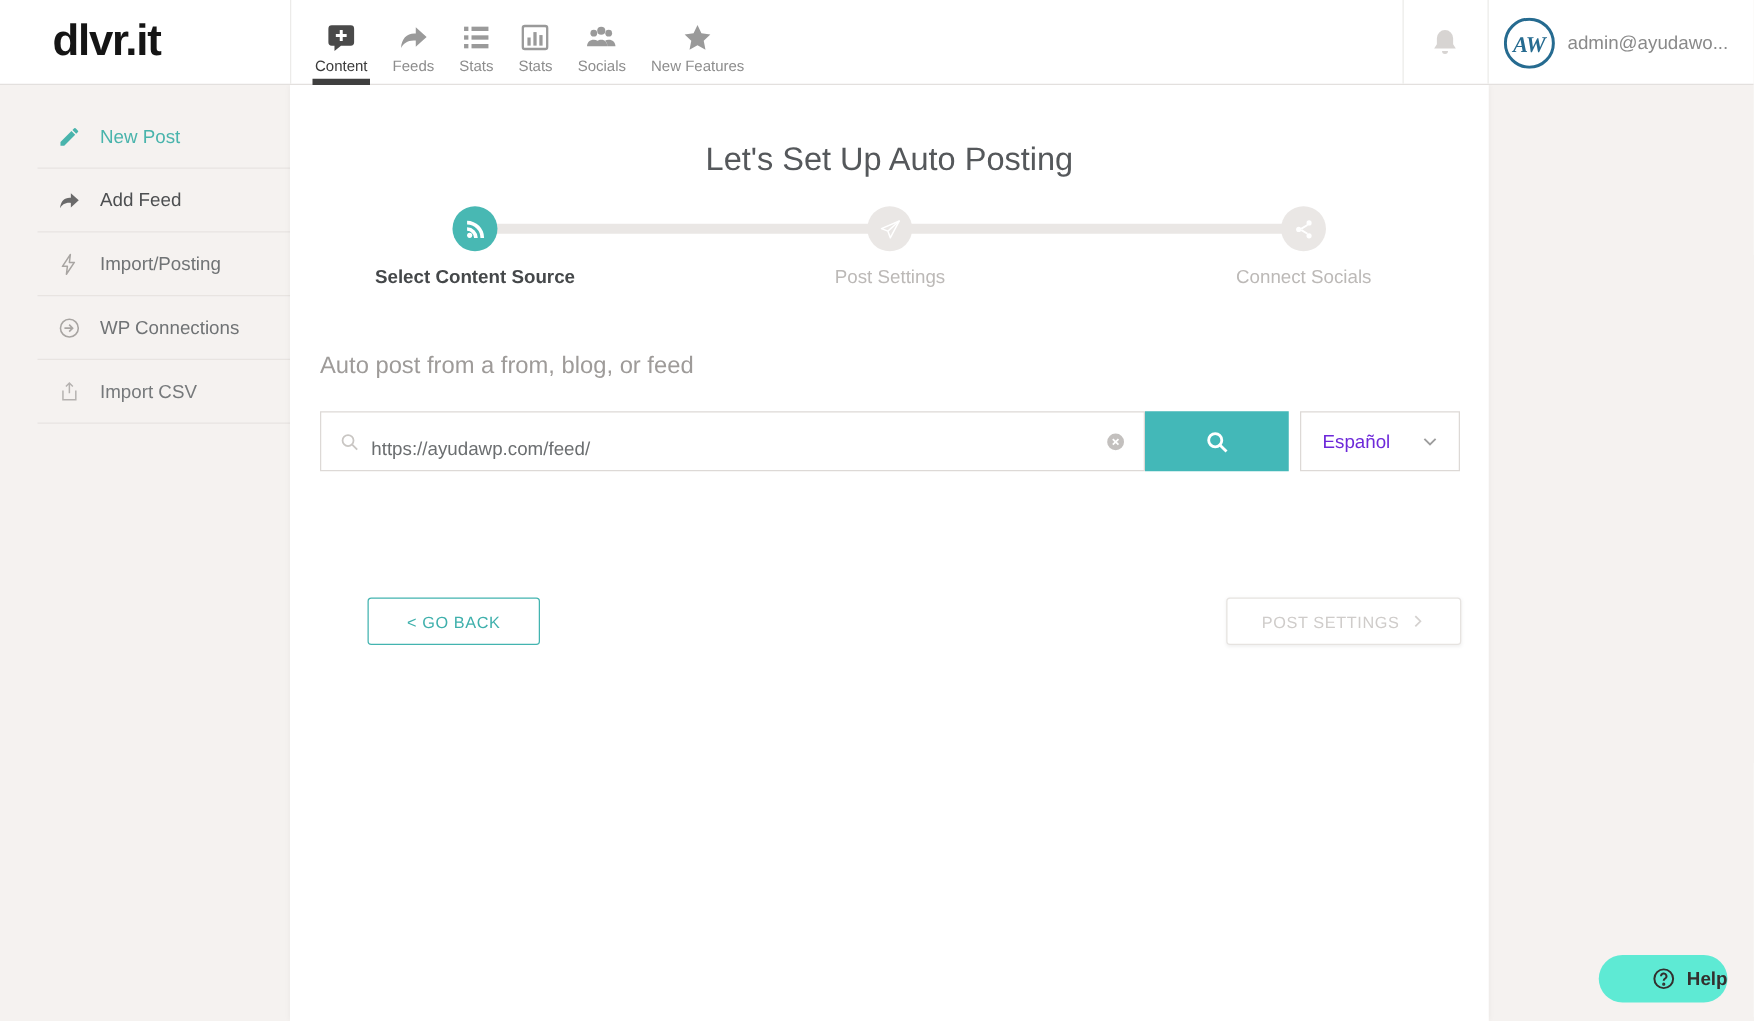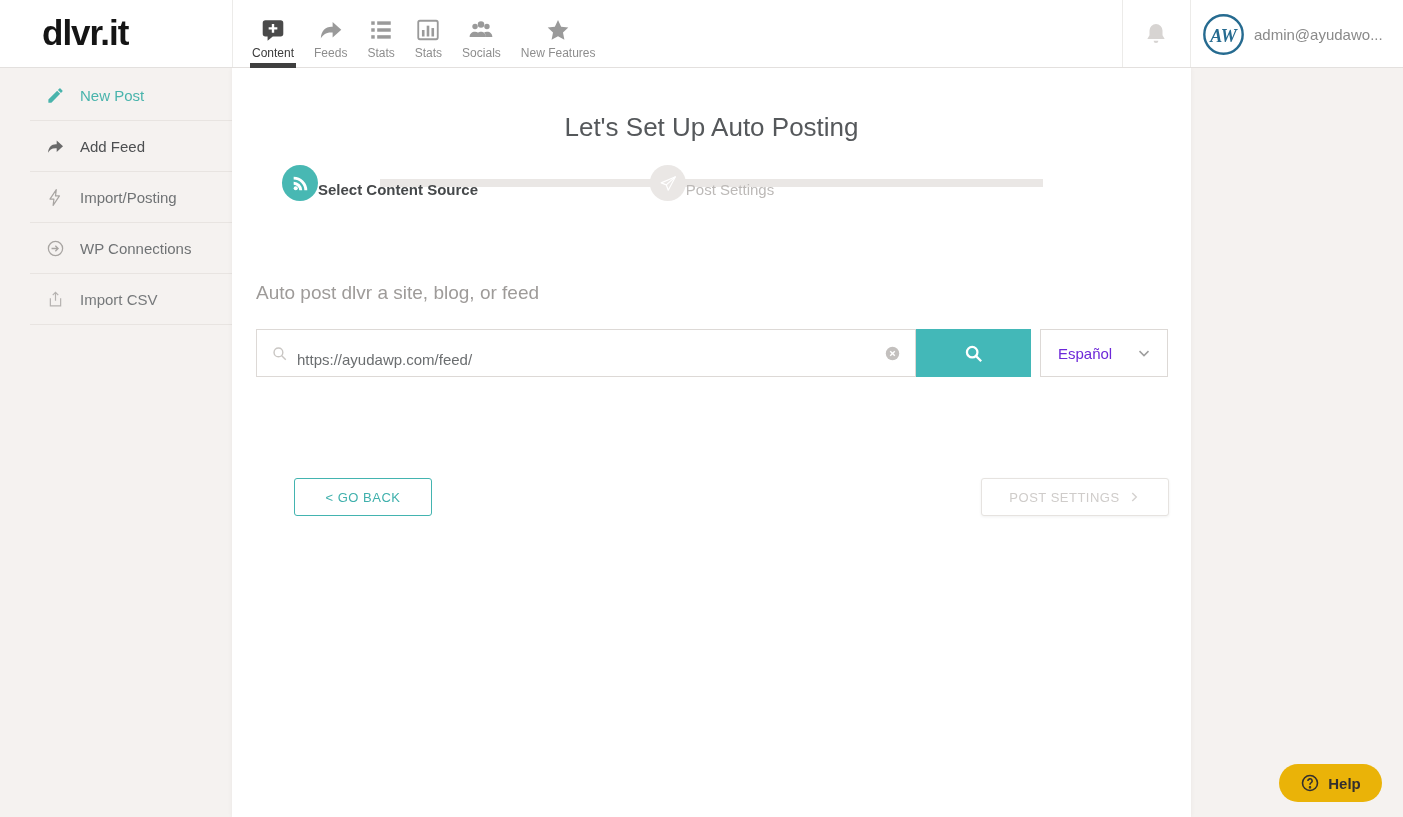--- a/index.html
+++ b/index.html
@@ -43,21 +43,21 @@
   .bell-btn .icon { width:26px; height:26px; color:#d7d4d2; }
 
   .account {
     position:absolute; left:1190px; top:0; height:68px; right:0;
     display:flex; align-items:center; padding-left:13px; gap:10px; cursor:pointer;
   }
   .avatar { width:41px; height:41px; flex:none; }
   .account-email { font-size:15px; color:#8a8a8a; white-space:nowrap; overflow:hidden; }
 
   
-  .sidebar { position:absolute; top:68px; left:0; width:232px; bottom:0; padding-top:2px; }
+  .sidebar { position:absolute; top:68px; left:0; width:232px; bottom:0; padding-top:16px; }
   .side-item {
     height:51px; display:flex; align-items:center; padding-left:46px; gap:15px;
     position:relative; cursor:pointer;
   }
   .side-item::after { content:''; position:absolute; left:30px; right:0; bottom:0; height:1px; background:#e8e4e1; }
   .side-item .sicon { width:19px; height:19px; }
   .side-item .slabel { font-size:15px; }
   .side-item.active .sicon, .side-item.active .slabel { color:#49b4ac; }
   .side-item.dark .sicon { color:#6a6a6a; } .side-item.dark .slabel { color:#4d4f51; }
   .side-item.mid .sicon { color:#a8a5a2; } .side-item.mid .slabel { color:#707375; }
@@ -67,21 +67,21 @@
   .main {
     position:absolute; left:232px; top:68px; width:959px; bottom:0;
     background:#fff; box-shadow:0 0 5px rgba(0,0,0,0.05);
   }
   .wizard-title {
     margin-top:44px; text-align:center;
     font-size:26px; font-weight:500; color:#55585b;
   }
   .stepper { position:relative; width:699px; height:67px; margin:22px auto 0; }
   .step-bar { position:absolute; top:14px; left:18px; right:18px; height:8px; background:#eae7e5; }
-  .step { position:absolute; top:0; transform:translateX(-50%); display:flex; flex-direction:row; align-items:center; }
+  .step { position:absolute; top:0; transform:translateX(-50%); display:flex; flex-direction:column; align-items:center; }
   .step.s1 { left:18px; } .step.s2 { left:350px; } .step.s3 { left:681px; }
   .step-circle {
     width:36px; height:36px; border-radius:50%; background:#eae7e5;
     display:flex; align-items:center; justify-content:center; cursor:pointer;
   }
   .step.done .step-circle { background:#48b8b3; }
   .step-circle .icon { width:19px; height:19px; }
   .step-label { margin-top:12px; font-size:15px; color:#bcb9b7; white-space:nowrap; }
   .step.done .step-label { color:#45484a; font-weight:bold; }
 
@@ -134,22 +134,22 @@
     color:#cfccca; font-size:13px; letter-spacing:0.5px; cursor:default;
     box-shadow:0 1px 3px rgba(0,0,0,0.06);
     display:flex; align-items:center; justify-content:center; gap:7px;
     font-family:"Liberation Sans", sans-serif;
   }
   .post-settings-btn .chev-r { width:14px; height:14px; color:#d4d1cf; }
 
   
   .help-btn {
     position:absolute; right:21px; bottom:15px; width:103px; height:38px;
-    border-radius:19px; background:#eab308; border:none; cursor:pointer;
-    display:flex; align-items:center; justify-content:center; gap:8px;
+    border-radius:19px; background:#5eead4; border:none; cursor:pointer;
+    display:flex; align-items:center; justify-content:flex-end; gap:8px;
   }
   .help-btn .icon { width:20px; height:20px; color:#332f2e; }
   .help-label { font-size:15px; font-weight:bold; color:#332f2e; }
 </style>
 </head>
 <body>
 
 <div class="header">
   <div class="logo">dlvr.it</div>
   <div class="vdiv d1"></div>
@@ -305,24 +305,37 @@
       <div class="step-circle">
         <span class="icon">
           <svg viewBox="0 0 24 24" fill="none" stroke="#fff" stroke-width="1.5" stroke-linejoin="round">
               <path d="M21 3.5L3 11.2l6.5 2.6 2.4 6.7L21 3.5z"></path>
               <path d="M9.5 13.8L21 3.5"></path>
             </svg>
         </span>
       </div>
       <div class="step-label">Post Settings</div>
     </div>
+    <div class="step s3">
+      <div class="step-circle">
+        <span class="icon">
+          <svg viewBox="0 0 24 24" fill="#fff">
+              <circle cx="17" cy="5.5" r="2.6"></circle>
+              <circle cx="6.5" cy="12" r="2.6"></circle>
+              <circle cx="17" cy="18.5" r="2.6"></circle>
+              <path d="M8.4 10.7l6.5-4 1 1.7-6.5 4zM8.4 13.3l6.5 4 1-1.7-6.5-4z"></path>
+            </svg>
+        </span>
+      </div>
+      <div class="step-label">Connect Socials</div>
+    </div>
   </div>
 
   <div class="content">
-    <div class="section-heading">Auto post dlvr a site, blog, or feed</div>
+    <div class="section-heading">Auto post from a from, blog, or feed</div>
 
     <div class="search-row">
       <div class="search-box">
         <span class="mag icon">
           <svg viewBox="0 0 24 24" fill="none" stroke="currentColor" stroke-width="2">
               <circle cx="10.5" cy="10.5" r="6.2"></circle>
               <path d="M15.2 15.2l5.6 5.6"></path>
             </svg>
         </span>
         <input class="search-input" type="text" value="https://ayudawp.com/feed/" style="">

